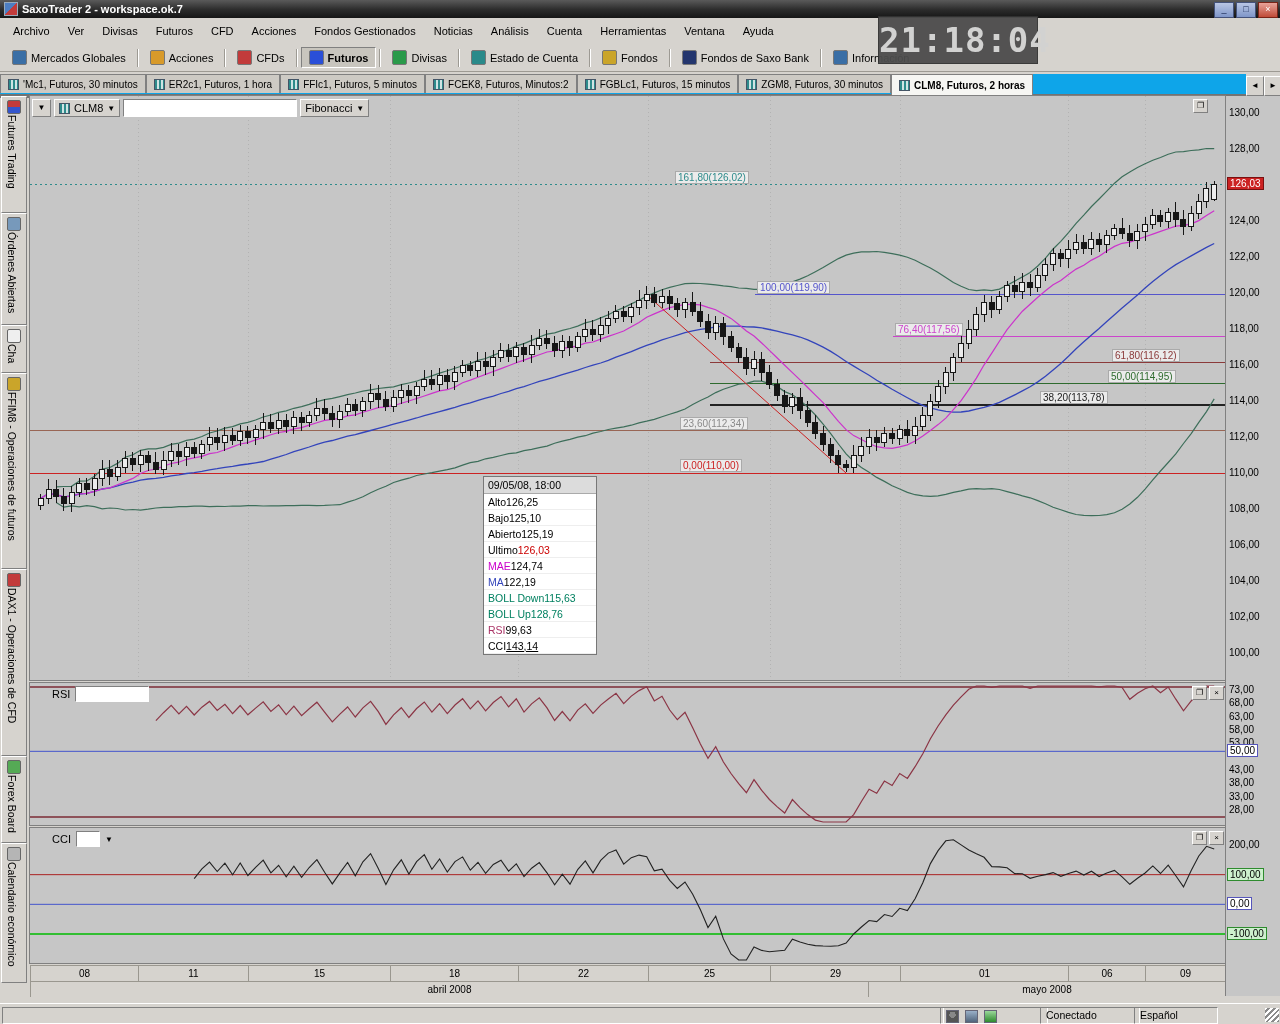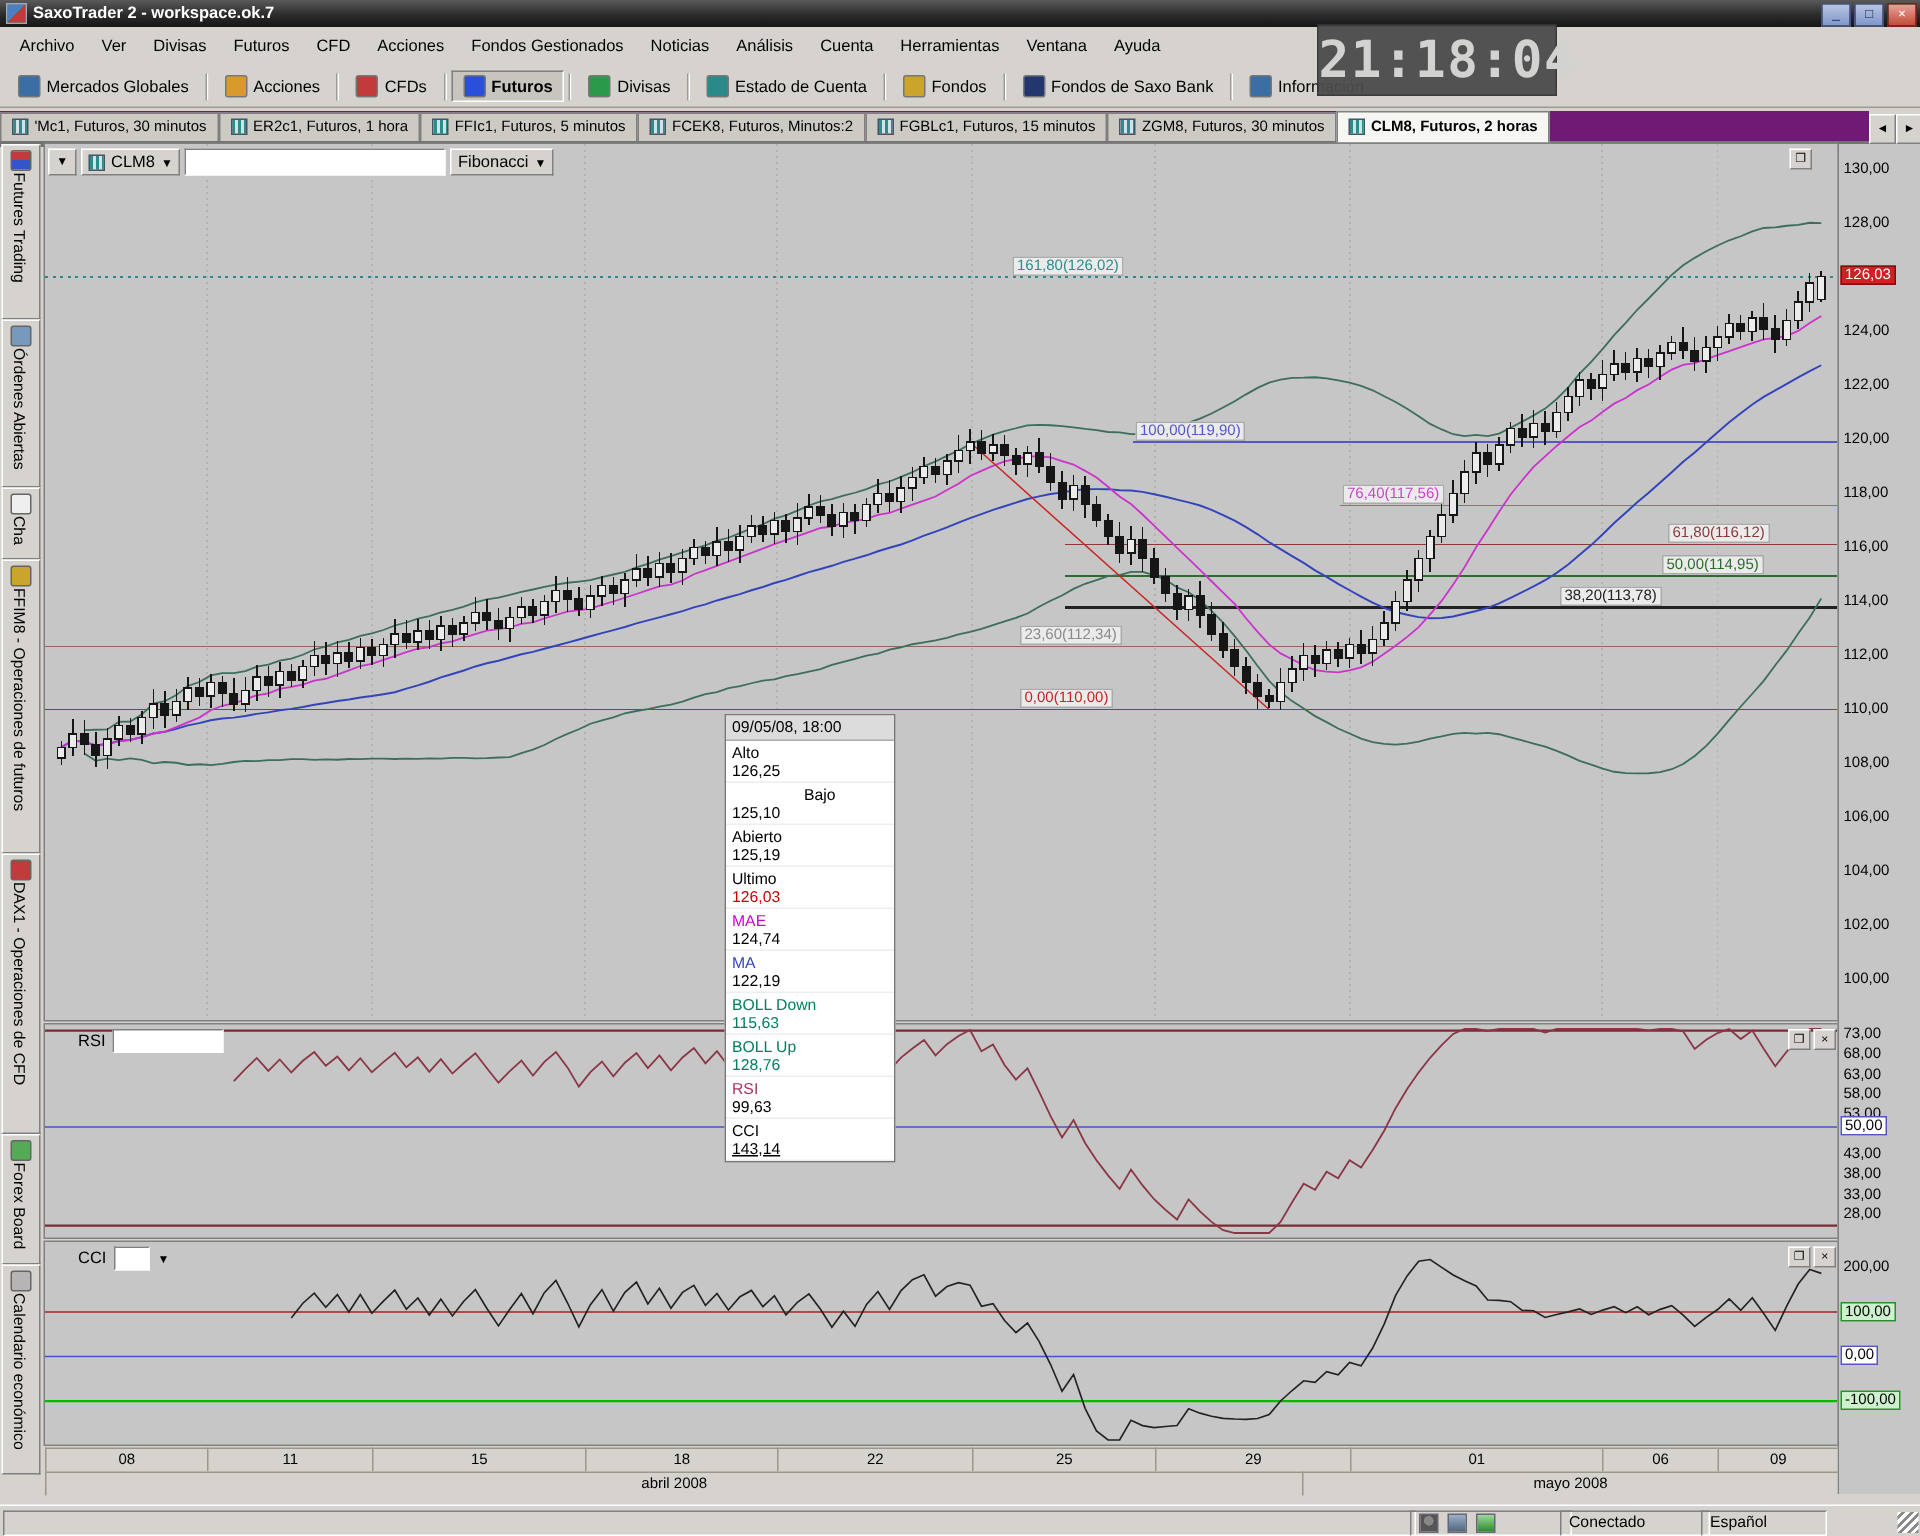--- a/index.html
+++ b/index.html
@@ -25,21 +25,21 @@
   .tbtn{display:flex;align-items:center;gap:4px;padding:2px 7px;border:1px solid transparent;cursor:default;}
   .tbtn.active{border:1px solid #808080;border-color:#808080 #fff #fff #808080;background:#c8c5be;font-weight:bold;}
   .ticon{display:inline-block;width:13px;height:13px;border:1px solid #777;border-radius:2px;}
   .tsep{display:inline-block;width:1px;height:18px;background:#9d9a93;margin:0 3px;border-right:1px solid #fff;}
   
   .clock{position:absolute;left:878px;top:16px;width:158px;height:46px;z-index:60;
          background:#4c4c4c;border:1px solid #333;color:#d2d2d2;
          font-family:"DejaVu Sans Mono",monospace;font-size:34px;font-weight:bold;
          text-align:center;line-height:46px;letter-spacing:1px;opacity:.95;}
   
-  .tabbar{position:absolute;left:0;top:74px;width:1246px;height:20px;display:flex;align-items:center;background:#701a75;border-bottom:4px solid #737373;}
+  .tabbar{position:absolute;left:0;top:74px;width:1246px;height:20px;display:flex;align-items:flex-start;background:#0ea5e9;border-bottom:4px solid #737373;}
   .tab{display:flex;align-items:center;gap:4px;height:18px;padding:0 7px;font-size:10px;
        border:1px solid #808080;border-bottom:none;background:#cdcac4;white-space:nowrap;cursor:default;}
   .tab.active{background:#f6f6f3;font-weight:bold;height:20px;}
   .tabicon{display:inline-block;width:9px;height:9px;border:1px solid #456;
            background:repeating-linear-gradient(90deg,#2e8b8b 0 2px,#cfe4e4 2px 4px);}
   .tab-arrows{position:absolute;left:1246px;top:76px;display:flex;}
   .tarr{width:16px;height:18px;border:1px solid #808080;border-color:#fff #808080 #808080 #fff;background:#d6d3ce;
         text-align:center;line-height:17px;font-size:8px;cursor:default;}
   
   .sidebar-panel{position:absolute;left:1px;width:24px;background:#d6d3ce;
@@ -74,21 +74,21 @@
   .ph-input{height:12px;border:1px solid;border-color:#808080 #fff #fff #808080;background:#fff;}
   
   .date-cell{position:absolute;top:965px;height:15px;border-left:1px solid #9a978f;border-top:1px solid #9a978f;
              background:#d6d3ce;font-size:10px;text-align:center;line-height:15px;}
   .month-cell{position:absolute;top:981px;height:15px;border-left:1px solid #9a978f;border-top:1px solid #9a978f;
               background:#d6d3ce;font-size:10px;text-align:center;line-height:15px;}
   
   .tooltip{position:absolute;left:483px;top:476px;width:112px;background:#fff;border:1px solid #777;
            z-index:30;font-size:10.5px;}
   .tt-header{background:#dcdcdc;border-bottom:1px solid #aaa;padding:2px 4px;}
-  .tt-row{display:flex;padding:1.5px 4px;border-bottom:1px solid #eee;flex-direction:column;}
+  .tt-row{display:flex;padding:1.5px 4px;border-bottom:1px solid #eee;}
   
   .statusbar{position:absolute;left:0;top:1003px;width:1280px;height:21px;background:#d6d3ce;border-top:1px solid #fff;}
   .sb-cell{position:absolute;top:3px;height:15px;border:1px solid;border-color:#808080 #fff #fff #808080;
            font-size:10.5px;line-height:14px;padding:0 5px;}
   .sb-ico{display:inline-block;width:11px;height:11px;margin:1px 3px 0 0;border:1px solid #667;vertical-align:middle;}
   .sb-grip{position:absolute;right:1px;top:4px;width:14px;height:14px;
            background:repeating-linear-gradient(135deg,#fff 0 2px,#8a8a8a 2px 4px);}
 </style>
 </head>
 <body>
@@ -594,21 +594,21 @@
   </div>
 
   <div class="tooltip" id="tooltip">
     <div class="tt-header">09/05/08, 18:00</div>
     <div id="tt-rows">
         <div class="tt-row">
           <span class="tt-label" style="color: rgb(0, 0, 0);">Alto</span>
           <span class="tt-value" style="color: rgb(0, 0, 0);">126,25</span>
         </div>
         <div class="tt-row">
-          <span class="tt-label" style="color: rgb(0, 0, 0); margin-left: 48px;">Bajo</span>
+          <span class="tt-label" style="color: rgb(0, 0, 0);">Bajo</span>
           <span class="tt-value" style="color: rgb(0, 0, 0);">125,10</span>
         </div>
         <div class="tt-row">
           <span class="tt-label" style="color: rgb(0, 0, 0);">Abierto</span>
           <span class="tt-value" style="color: rgb(0, 0, 0);">125,19</span>
         </div>
         <div class="tt-row">
           <span class="tt-label" style="color: rgb(0, 0, 0);">Ultimo</span>
           <span class="tt-value" style="color: rgb(204, 0, 0);">126,03</span>
         </div>

